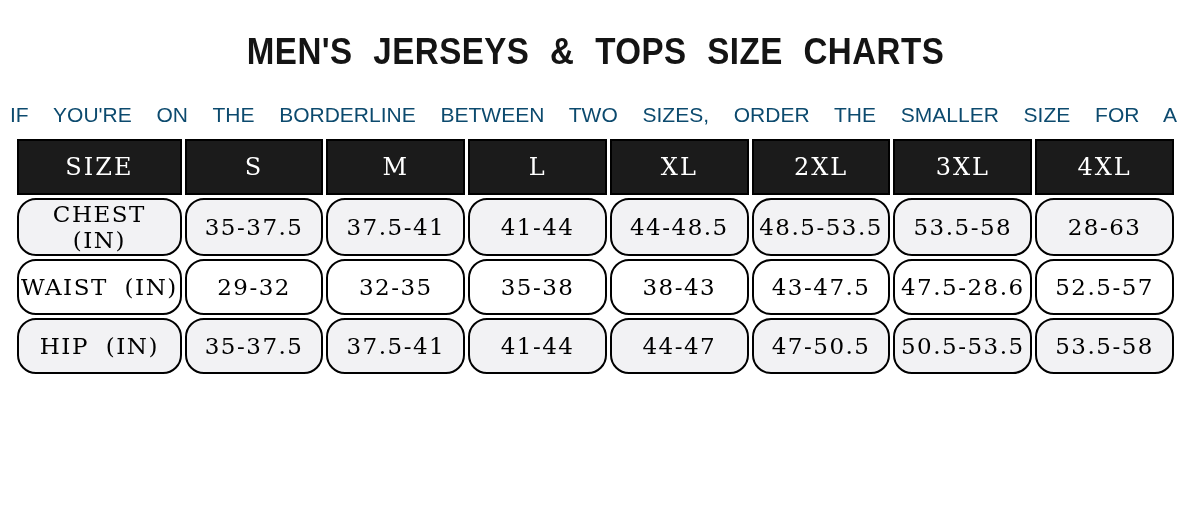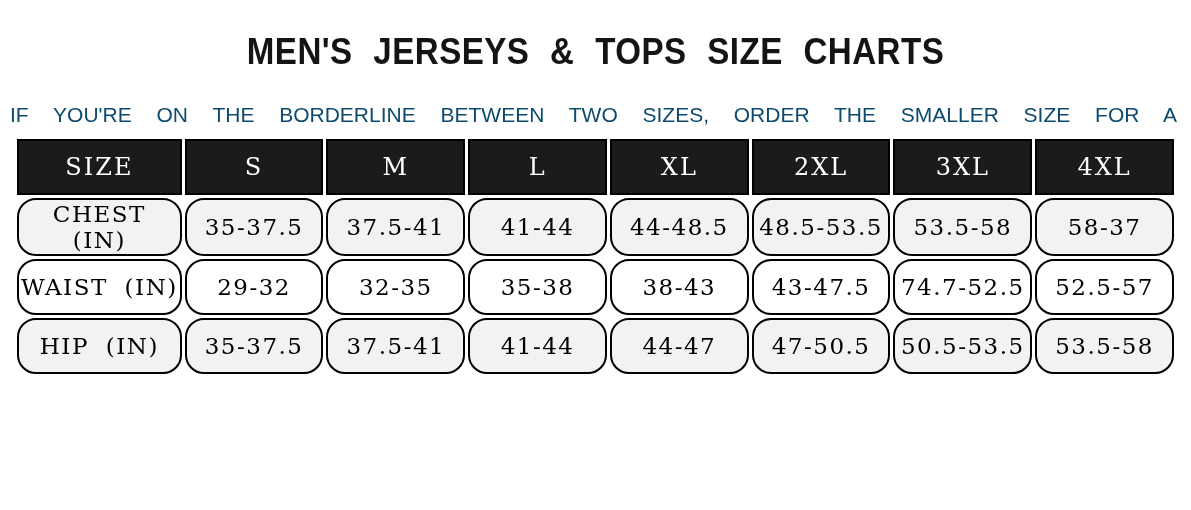--- a/index.html
+++ b/index.html
@@ -121,30 +121,30 @@
     </thead>
     <tbody>
       <tr class="row-alt">
         <td>CHEST (IN)</td>
         <td>35-37.5</td>
         <td>37.5-41</td>
         <td>41-44</td>
         <td>44-48.5</td>
         <td>48.5-53.5</td>
         <td>53.5-58</td>
-        <td>58-37</td>
+        <td>28-63</td>
       </tr>
       <tr>
         <td>WAIST (IN)</td>
         <td>29-32</td>
         <td>32-35</td>
         <td>35-38</td>
         <td>38-43</td>
         <td>43-47.5</td>
-        <td>74.7-52.5</td>
+        <td>47.5-28.6</td>
         <td>52.5-57</td>
       </tr>
       <tr class="row-alt">
         <td>HIP (IN)</td>
         <td>35-37.5</td>
         <td>37.5-41</td>
         <td>41-44</td>
         <td>44-47</td>
         <td>47-50.5</td>
         <td>50.5-53.5</td>

